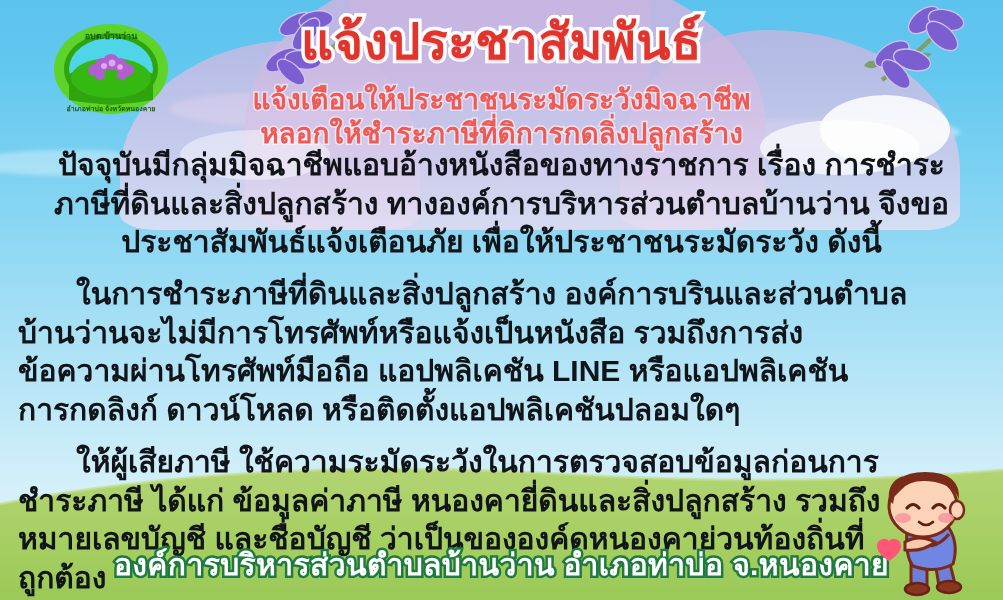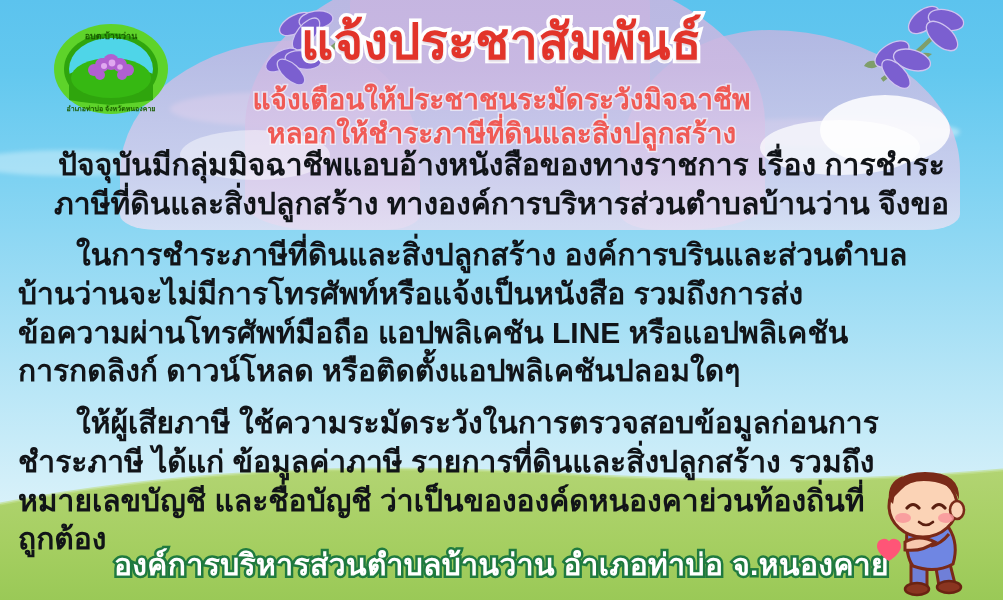--- a/index.html
+++ b/index.html
@@ -235,41 +235,42 @@
         <ellipse cx="50" cy="58" rx="19" ry="10" transform="rotate(16 50 58)"></ellipse>
         <ellipse cx="34" cy="72" rx="18" ry="9" transform="rotate(46 34 72)"></ellipse>
       </g>
     </svg>
   </div>
 
   <div class="title-wrap">
     <div class="main-title">แจ้งประชาสัมพันธ์</div>
     <div class="sub-title">
       <div>แจ้งเตือนให้ประชาชนระมัดระวังมิจฉาชีพ</div>
-      <div>หลอกให้ชำระภาษีที่ดินและสิ่งปลูกสร้าง</div>
+      <div>หลอกให้ชำระภาษีที่ดิการกดลิ่งปลูกสร้าง</div>
     </div>
   </div>
 
   <div class="body-copy">
 
     <div class="para center">
       <p>ปัจจุบันมีกลุ่มมิจฉาชีพแอบอ้างหนังสือของทางราชการ เรื่อง การชำระ</p>
       <p>ภาษีที่ดินและสิ่งปลูกสร้าง ทางองค์การบริหารส่วนตำบลบ้านว่าน จึงขอ</p>
+      <p>ประชาสัมพันธ์แจ้งเตือนภัย เพื่อให้ประชาชนระมัดระวัง ดังนี้</p>
     </div>
 
     <div class="para indent">
       <p>ในการชำระภาษีที่ดินและสิ่งปลูกสร้าง องค์การบรินและส่วนตำบล</p>
       <p style="text-indent:0">บ้านว่านจะไม่มีการโทรศัพท์หรือแจ้งเป็นหนังสือ รวมถึงการส่ง</p>
       <p style="text-indent:0">ข้อความผ่านโทรศัพท์มือถือ แอปพลิเคชัน LINE หรือแอปพลิเคชัน</p>
       <p style="text-indent:0">การกดลิงก์ ดาวน์โหลด หรือติดตั้งแอปพลิเคชันปลอมใดๆ</p>
     </div>
 
     <div class="para indent">
       <p>ให้ผู้เสียภาษี ใช้ความระมัดระวังในการตรวจสอบข้อมูลก่อนการ</p>
-      <p style="text-indent:0">ชำระภาษี ได้แก่ ข้อมูลค่าภาษี รายการที่ดินและสิ่งปลูกสร้าง รวมถึง</p>
+      <p style="text-indent:0">ชำระภาษี ได้แก่ ข้อมูลค่าภาษี หนองคายี่ดินและสิ่งปลูกสร้าง รวมถึง</p>
       <p style="text-indent:0">หมายเลขบัญชี และชื่อบัญชี ว่าเป็นขององค์ดหนองคาย่วนท้องถิ่นที่</p>
       <p style="text-indent:0">ถูกต้อง</p>
     </div>
 
   </div>
 
   <div class="grass">
     <svg viewBox="0 0 1003 140" preserveAspectRatio="none" xmlns="http://www.w3.org/2000/svg">
       <defs>
         <linearGradient id="gg" x1="0" y1="0" x2="0" y2="1">

